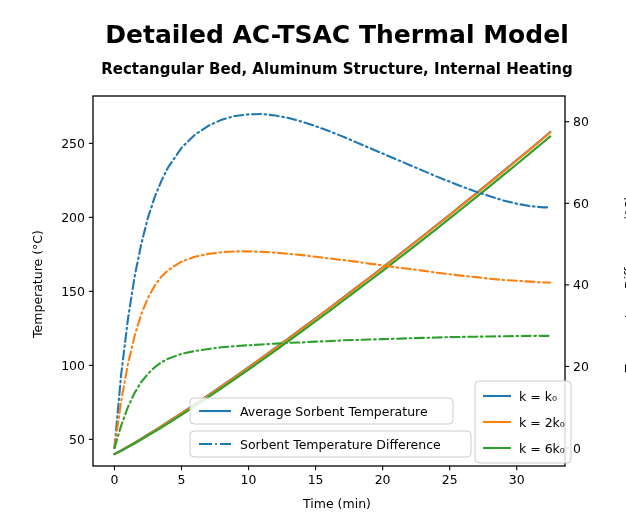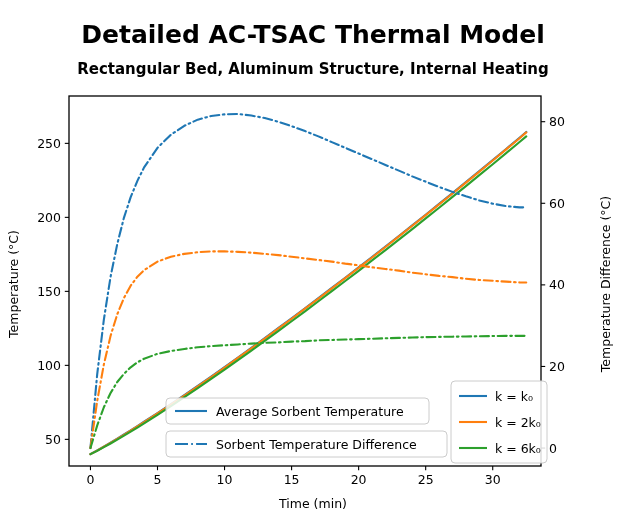--- a/index.html
+++ b/index.html
@@ -11,20 +11,21 @@
     width: 626px;
     height: 524px;
     font-family: "DejaVu Sans", sans-serif;
     overflow: hidden;
   }
   #figure {
     position: relative;
     width: 528px;
     height: 524px;
     background: #ffffff;
+    padding-left: 24px;
   }
   #chart-svg {
     display: block;
     width: 626px;
     height: 524px;
   }
   .fig-title {
     font-family: "DejaVu Sans", sans-serif;
     font-weight: bold;
     font-size: 25px;

